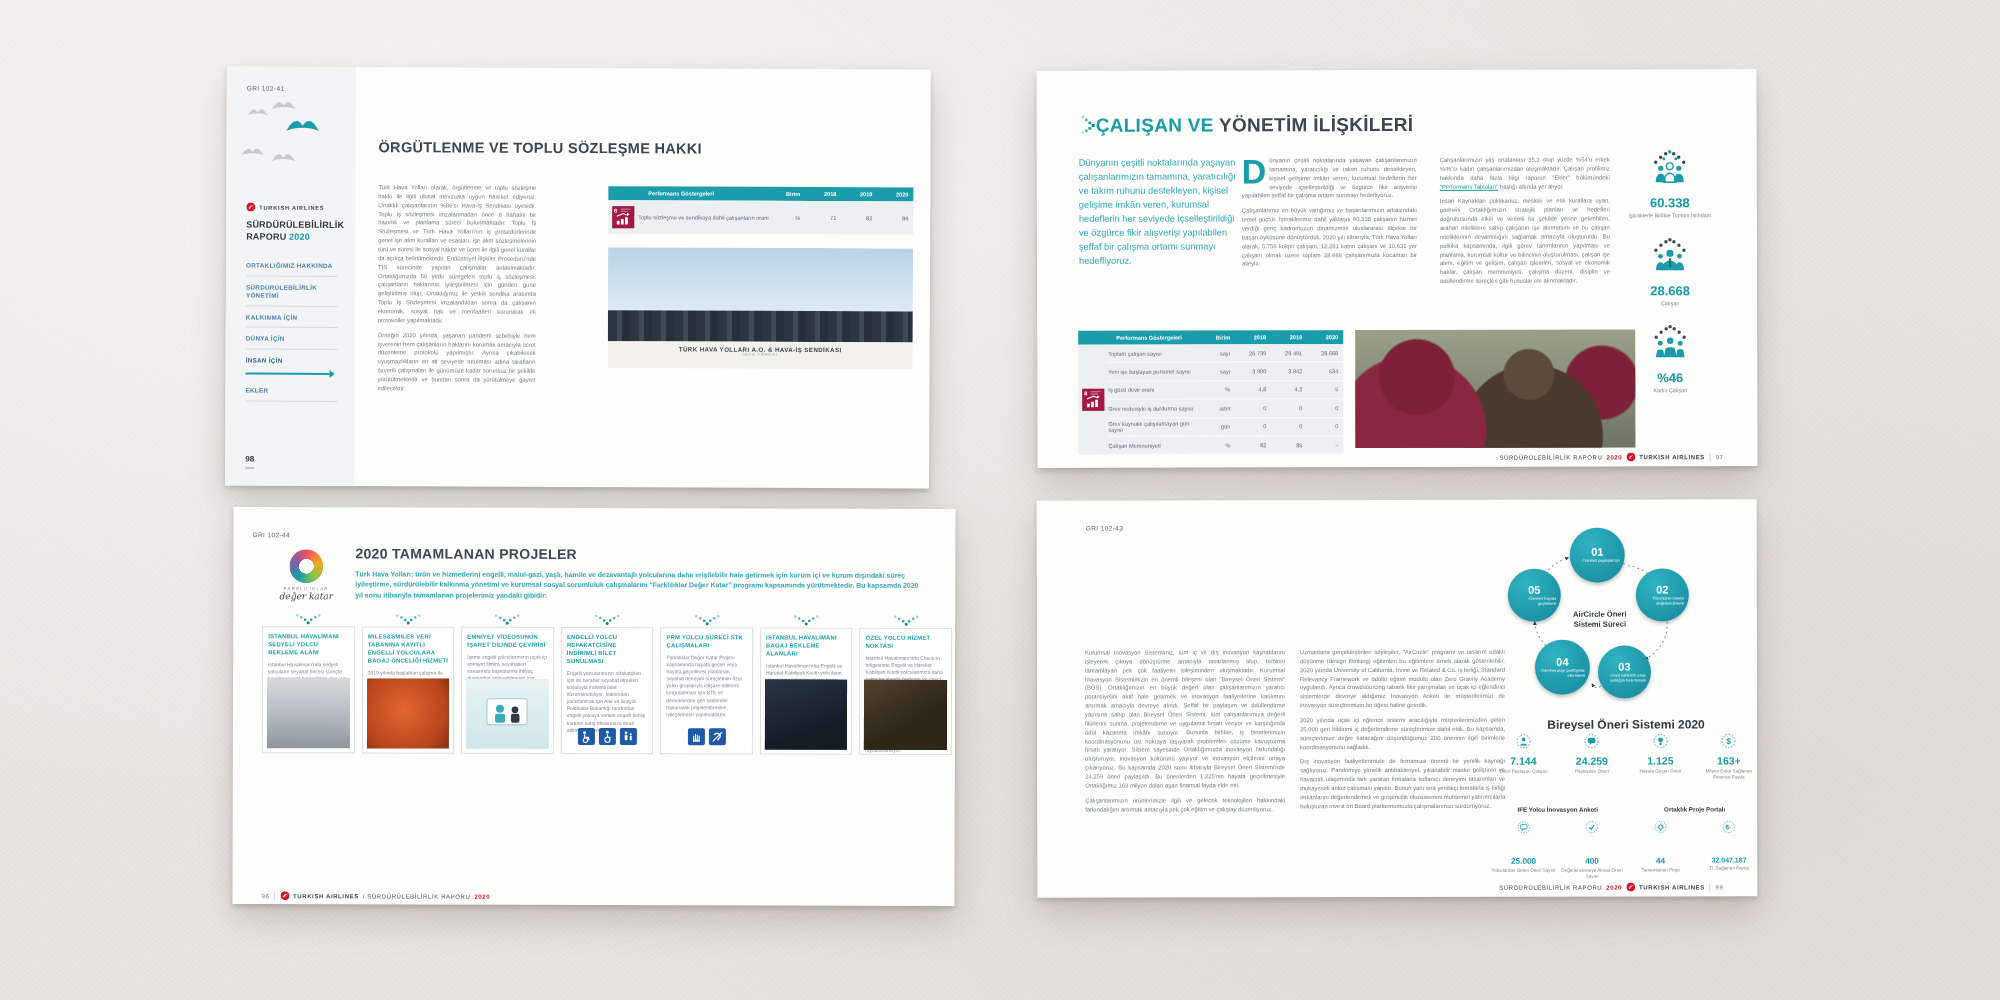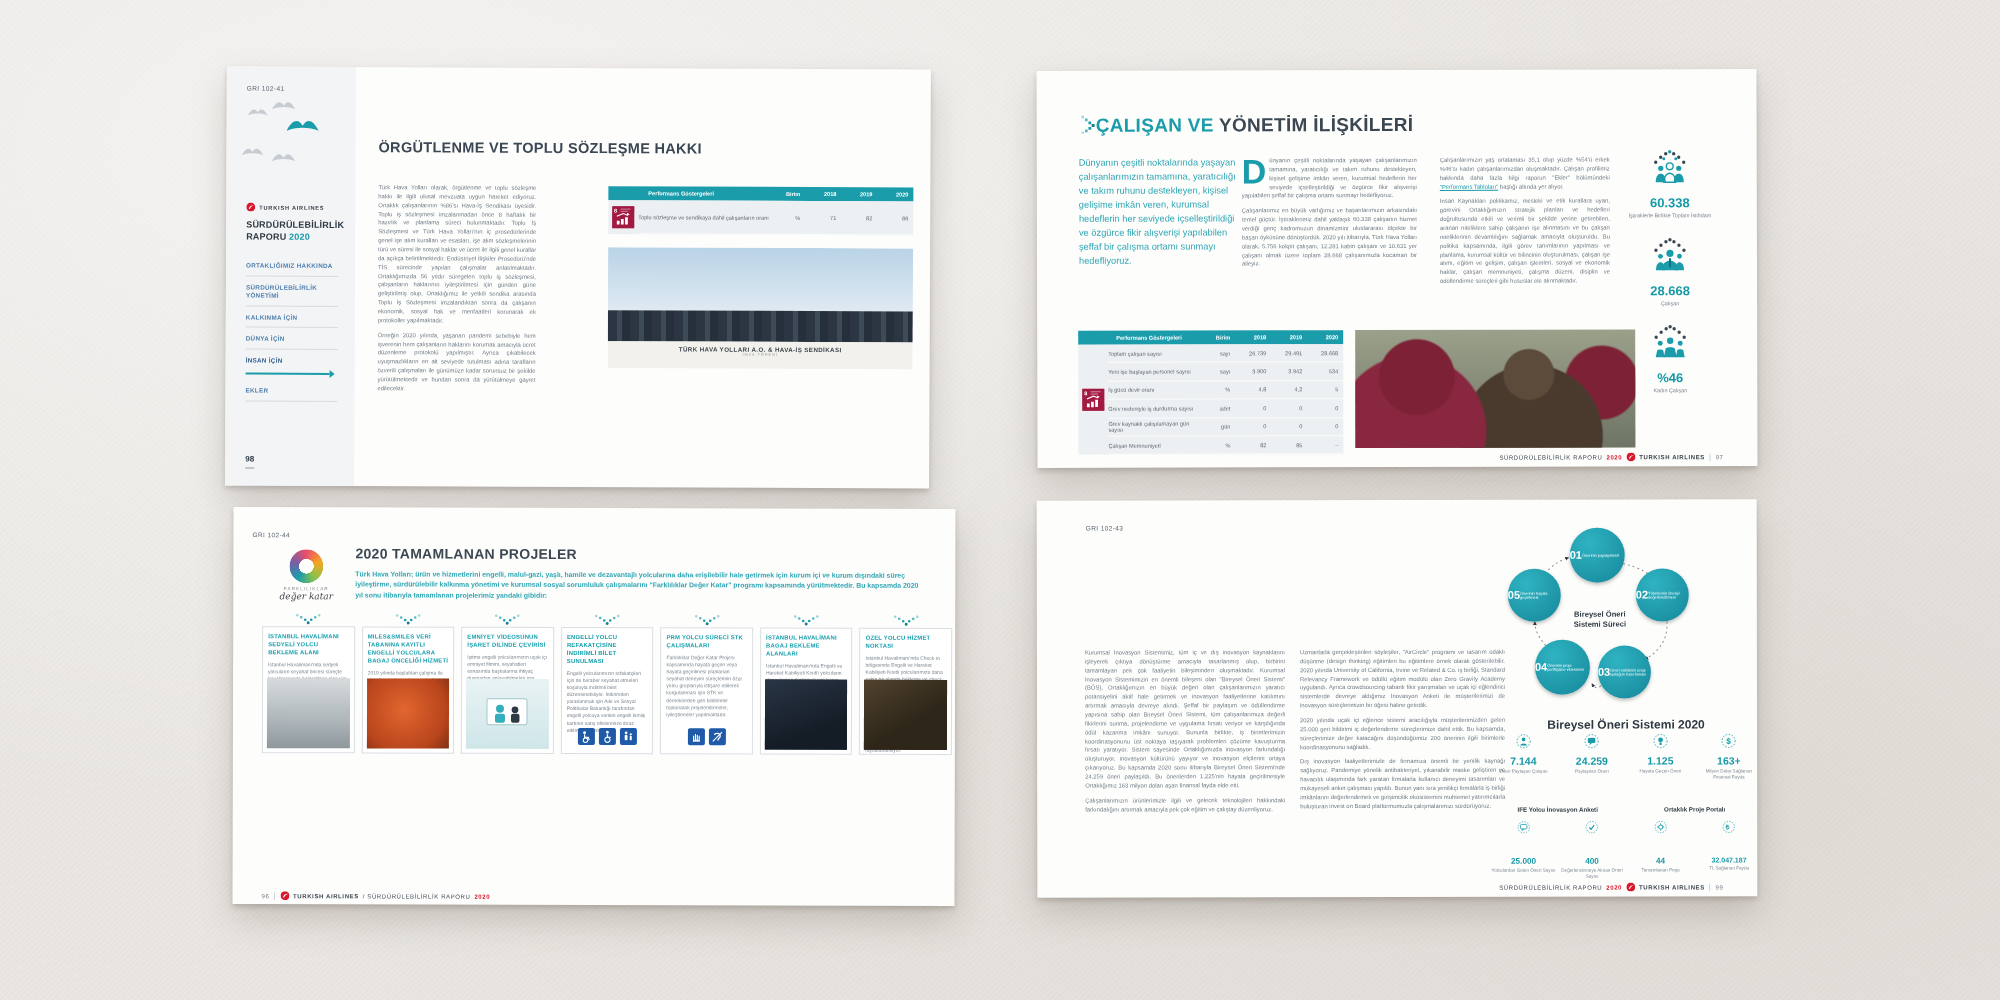--- a/index.html
+++ b/index.html
@@ -119,23 +119,23 @@
   .icon-row{position:absolute;left:4px;right:4px;bottom:8px;display:flex;justify-content:center;gap:4px}
   .blue-badge{width:17px;height:17px;background:#1e5aa8;border-radius:2px;display:flex;align-items:center;justify-content:center}
   #p96 .footer{left:29px;top:384px}
 
   
   #p99{left:1037px;top:500px;width:720px;height:397px;transform:rotate(-.1deg)}
   #p99 .title{position:absolute;left:48px;top:82px;font-size:13.5px;line-height:1.5;letter-spacing:.3px}
   #p99 .c1{position:absolute;left:48px;top:148px;width:200px}
   #p99 .c2{position:absolute;left:263px;top:148px;width:205px}
   .diag{position:absolute;left:460px;top:22px;width:262px;height:196px}
-  .dg-c{position:absolute;border-radius:50%;color:#fff;text-align:left;
+  .dg-c{position:absolute;border-radius:50%;color:#fff;text-align:right;
     background:radial-gradient(circle at 35% 28%, #2fb3c2, #15879a);
-    box-shadow:0 2px 4px rgba(0,0,0,.25);display:flex;align-items:center;justify-content:center}
+    box-shadow:0 2px 4px rgba(0,0,0,.25);display:flex;flex-direction:column;align-items:center;justify-content:center}
   .dg-c .n{font-size:11px;font-weight:bold;line-height:1}
   .dg-c .l{font-size:3.9px;line-height:1.2;width:82%;margin-top:1.5px}
   .dg-center{position:absolute;text-align:center;font-size:7.6px;font-weight:bold;color:#2e3942;line-height:1.3}
   .bos-title{position:absolute;left:455px;top:218px;width:268px;text-align:center;font-size:12px;font-weight:bold;color:#2e3942}
   .bos-row{position:absolute;left:452px;top:234px;width:274px;display:flex}
   .bos-cell{flex:1;text-align:center;padding:0 2px}
   .bos-v{font-size:10.5px;font-weight:bold;color:#1899a8;margin-top:2px}
   .bos-l{font-size:4.6px;color:#7c868f;line-height:1.35;margin-top:1.5px}
   .sub-heads{position:absolute;left:452px;top:306px;width:274px;display:flex}
   .sub-heads div{flex:1;text-align:center;font-size:6.2px;font-weight:bold;color:#2e3942}
@@ -717,21 +717,21 @@
     </div>
     <div class="dg-c" style="left:38px;top:118px;width:55px;height:55px">
       <div class="n">04</div>
       <div class="l">Önerinin proje portföyüne eklenmesi</div>
     </div>
     <div class="dg-c" style="left:11px;top:47px;width:53px;height:53px">
       <div class="n">05</div>
       <div class="l">Önerinin hayata geçirilmesi</div>
     </div>
     <div class="dg-center" style="left:72px;top:88px;width:62px">
-      <span>Bireysel Öneri</span><br>
+      <span>AirCircle Öneri</span><br>
       <span>Sistemi Süreci</span>
     </div>
   </div>
 
   <div class="bos-title">Bireysel Öneri Sistemi 2020</div>
 
   <div class="bos-row">
     <div class="bos-cell">
       <svg width="15" height="15" viewBox="0 0 16 16">
           <circle cx="8" cy="8" r="7" fill="none" stroke="#1b9cab" stroke-width="1" stroke-dasharray="1.5 1.8"></circle>

